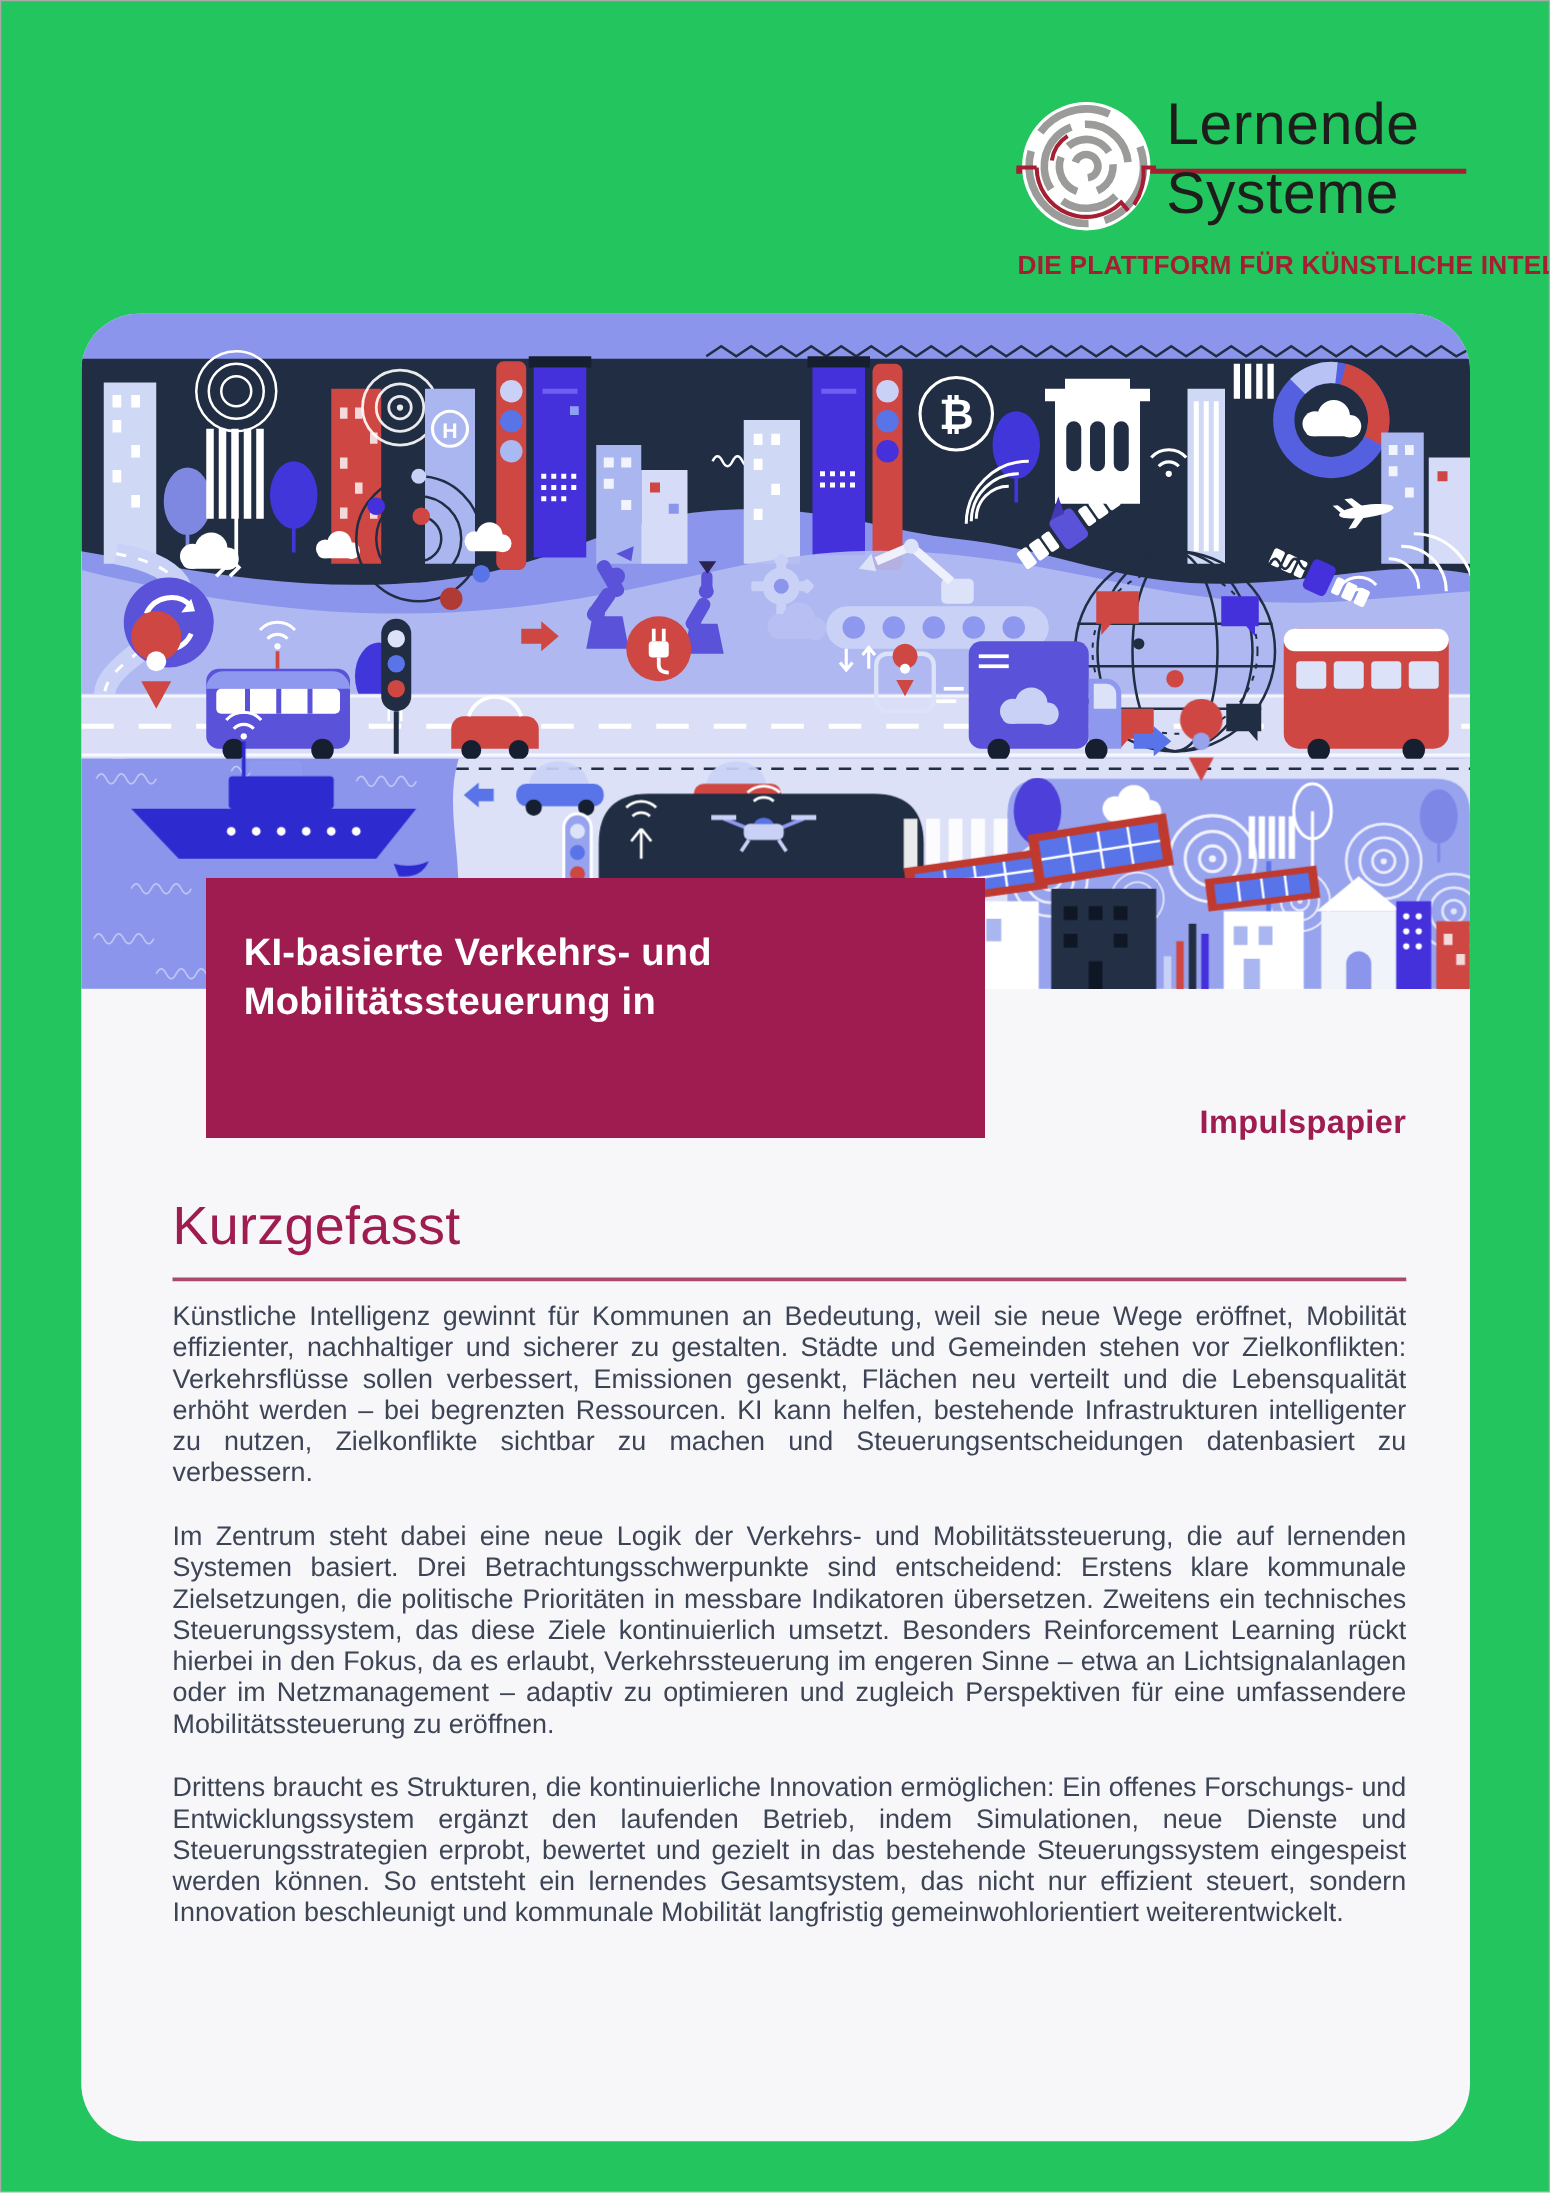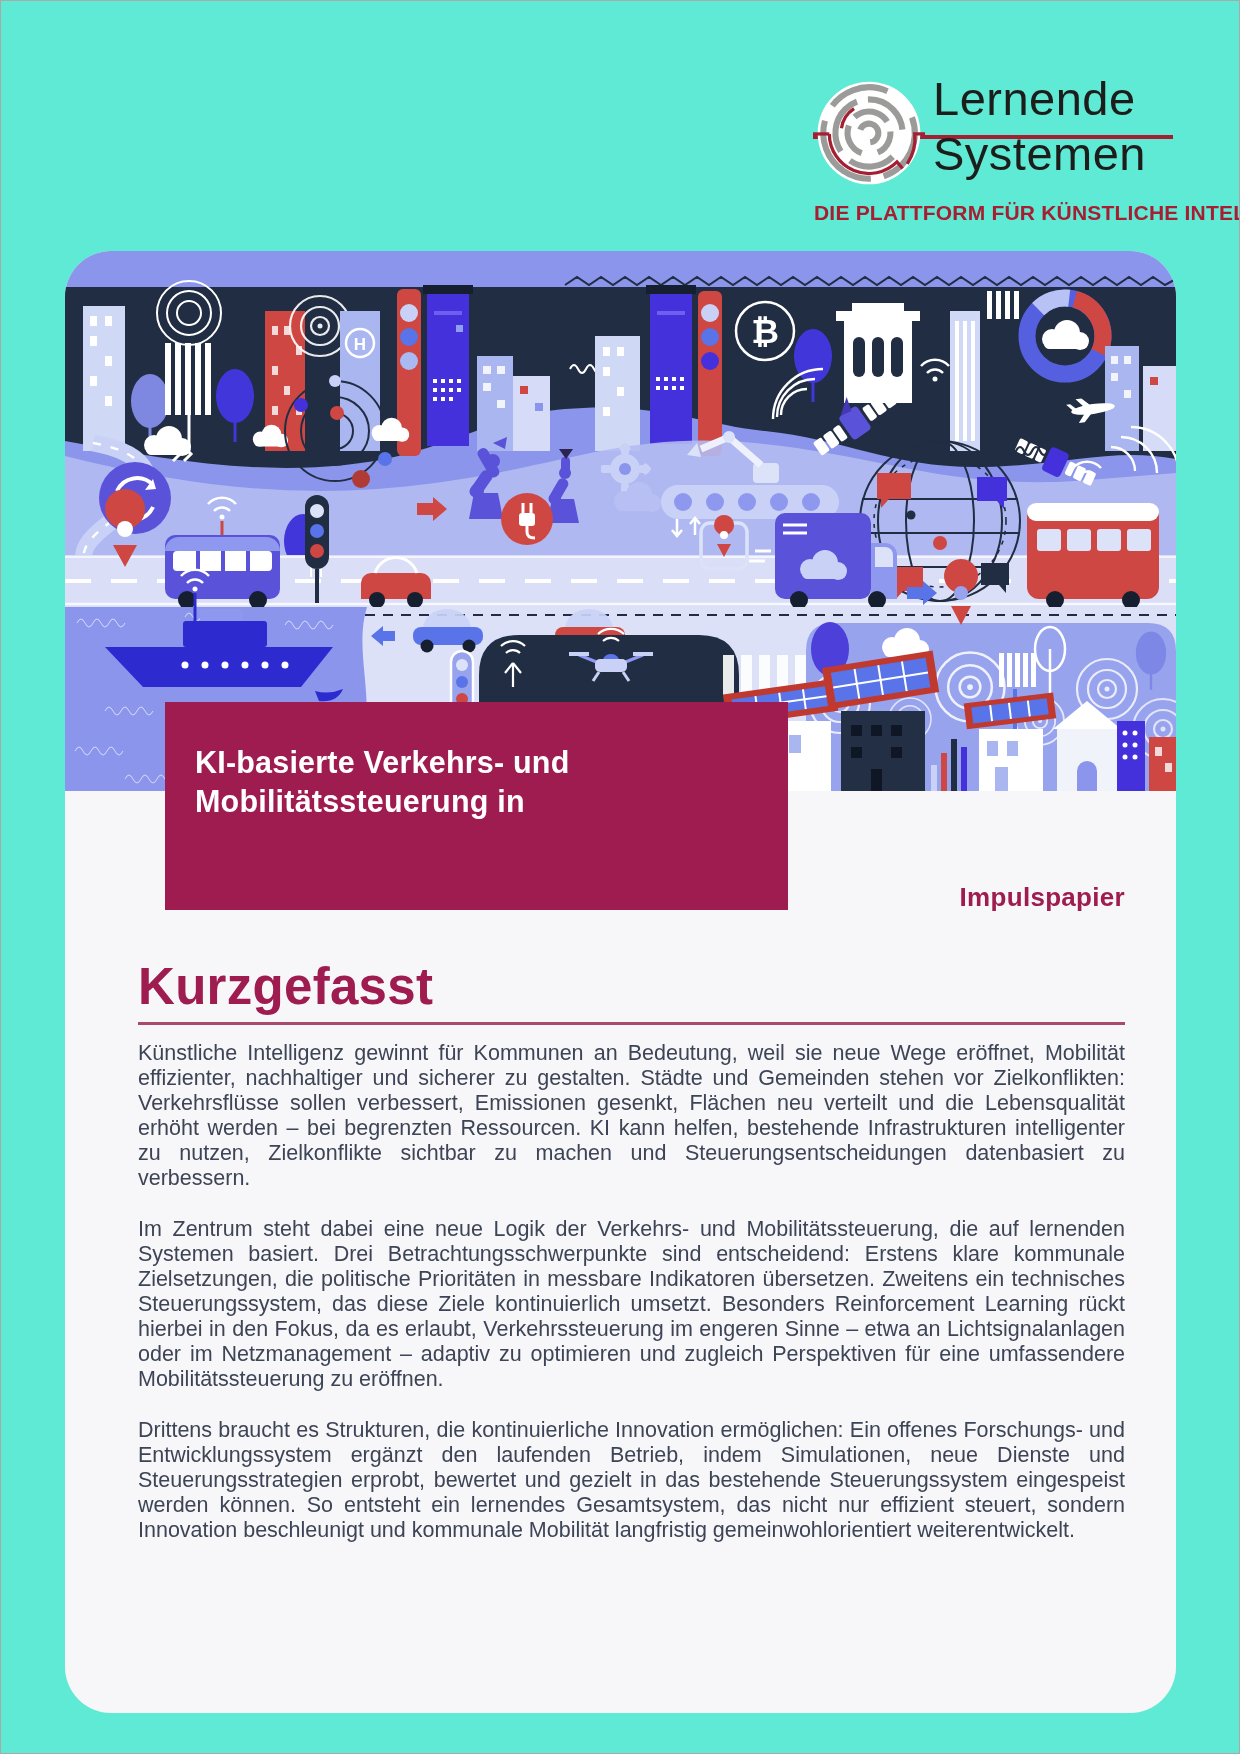--- a/index.html
+++ b/index.html
@@ -1,18 +1,18 @@
 <!DOCTYPE html>
 <html lang="de"><head>
 <meta charset="utf-8">
 <style>
   * { margin:0; padding:0; box-sizing:border-box; }
   html,body { background:#fff; }
   body { font-family:"Liberation Sans", sans-serif; }
-  .page { position:relative; width:1240px; height:1754px; background:#5eead4;
+  .page { position:relative; width:1240px; height:1754px; background:#22c55e;
           border:1px solid #a9a9a9; overflow:hidden; }
 
   
   .logo { position:absolute; left:812px; top:74px; width:360px; height:150px; }
   .logo-rule { position:absolute; left:0; right:0; top:60px; height:3.5px; background:#a51e32; }
   .logo-icon { position:absolute; left:0; top:2px; width:112px; height:112px; }
   .logo-words { position:absolute; left:120px; top:-4px; font-size:47px; line-height:55px;
                 color:#1d1d1b; letter-spacing:.5px; white-space:nowrap; }
   .logo-tagline { position:absolute; left:1px; top:126px; font-size:21px; font-weight:bold;
                   color:#a51e32; letter-spacing:.2px; white-space:nowrap; }
@@ -22,21 +22,21 @@
           background:#f7f6f8; border-radius:46px; overflow:hidden; }
   .illu { position:absolute; left:0; top:0; width:1111px; height:540px; }
 
   .title-box { position:absolute; left:72px; top:451px; width:623px; height:208px;
                background:#9e1c4f; color:#ffffff; padding:41px 30px;margin-left:28px; }
   .title-box div { font-size:30.5px; font-weight:bold; line-height:39px; letter-spacing:.2px; }
 
   .doc-type { position:absolute; right:51px; top:631px; font-size:26px; font-weight:bold;
               color:#9e1c4f; letter-spacing:.3px; }
 
-  .summary-heading { position:absolute; left:73px; top:706px; font-size:51px; font-weight:bold;
+  .summary-heading { position:absolute; left:73px; top:706px; font-size:43px; font-weight:normal;
                      color:#9e1c4f; letter-spacing:.3px; }
   .summary-rule { position:absolute; left:73px; right:51px; top:771px; height:3px;
                   background:#a84a68; }
   .summary-body { position:absolute; left:73px; top:790px; width:987px; }
   .summary-body p { font-size:21.5px; line-height:25px; color:#3c4456; text-align:justify;
                     hyphens:auto; -webkit-hyphens:auto; margin-bottom:26px; }
 </style>
 </head>
 <body>
 
@@ -54,21 +54,21 @@
       </g>
       <g fill="none" stroke="#a51e32" stroke-width="3.5">
         <path d="M -60 1 L -42.5 1"></path>
         <path d="M -42.5 1 A 42.5 42.5 0 0 0 30 31 L 36 38"></path>
         <path d="M 41 33 A 49 49 0 0 0 49 1 L 60 1"></path>
         <path d="M -16 -26 A 30 30 0 0 0 -29.5 -5"></path>
       </g>
     </svg>
     <div class="logo-words">
       <div>Lernende</div>
-      <div>Systemen</div>
+      <div>Systeme</div>
     </div>
     <div class="logo-tagline">DIE PLATTFORM FÜR KÜNSTLICHE INTELLIGENZ</div>
   </header>
 
   <main class="card">
 
     <svg class="illu" viewBox="0 0 1111 540" preserveAspectRatio="none">
       <defs>
         <g id="sig" fill="none" stroke="#ffffff" stroke-width="2.2">
           <circle r="30"></circle>

